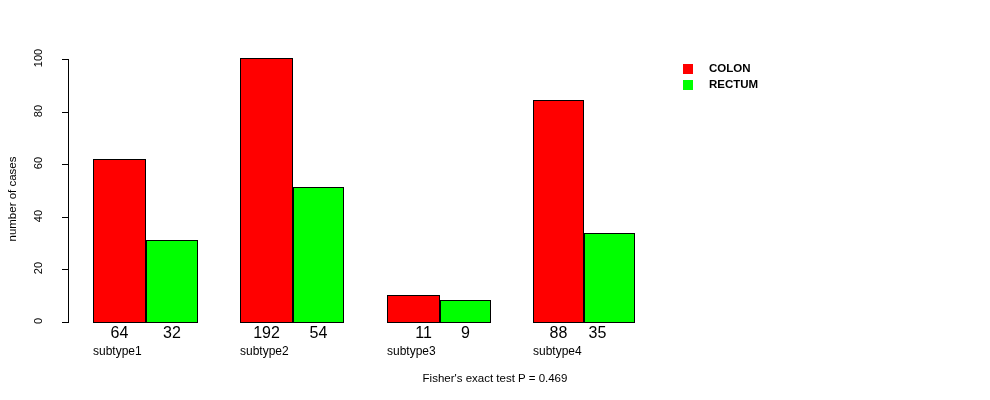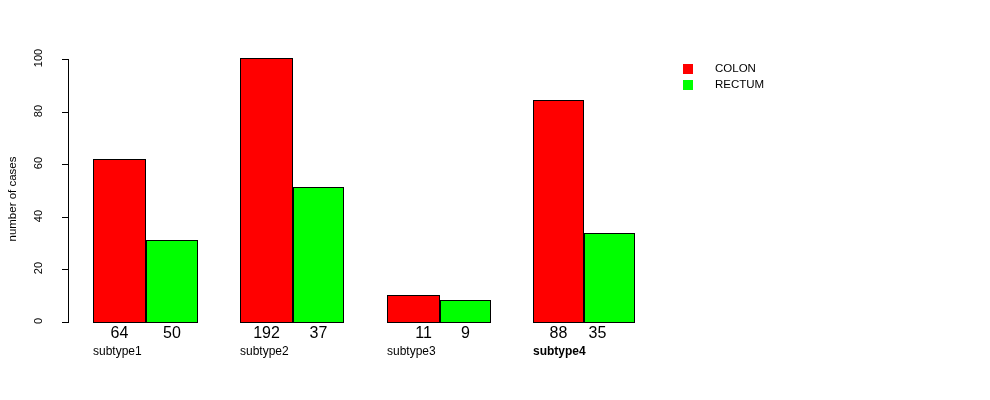--- a/index.html
+++ b/index.html
@@ -104,24 +104,25 @@
     position: absolute;
     left: 0;
     top: 2px;
     width: 10px;
     height: 10px;
   }
   .legend-swatch.colon  { background: #FF0000; }
   .legend-swatch.rectum { background: #00FF00; }
   .legend-text {
     position: absolute;
-    left: 32px;
+    left: 26px;
     top: 0;
     font-size: 11.5px;
     white-space: nowrap;
+    font-weight: bold;
   }
 
   
   #footer-caption {
     left: 0;
     top: 372px;
     width: 990px;
     text-align: center;
     font-size: 11.5px;
   }
@@ -158,46 +159,47 @@
   </div>
   <div class="abs y-tick-label-wrap" style="top:52px;">
     <div class="abs y-tick-label">100</div>
   </div>
 
   <div class="abs" id="y-axis-title">number of cases</div>
 
   <div class="abs bar colon" style="left:93px;  top:159px; width:53px; height:164px;"></div>
   <div class="abs bar rectum" style="left:146px; top:240px; width:52px; height:83px;"></div>
   <div class="abs count-label" style="left:93px;  width:53px;">64</div>
-  <div class="abs count-label" style="left:146px; width:52px;">50</div>
+  <div class="abs count-label" style="left:146px; width:52px;">32</div>
   <div class="abs group-label" style="left:93px;  width:105px;">subtype1</div>
 
   <div class="abs bar colon" style="left:240px; top:58px;  width:53px; height:265px;"></div>
   <div class="abs bar rectum" style="left:293px; top:187px; width:51px; height:136px;"></div>
   <div class="abs count-label" style="left:240px; width:53px;">192</div>
-  <div class="abs count-label" style="left:293px; width:51px;">37</div>
+  <div class="abs count-label" style="left:293px; width:51px;">54</div>
   <div class="abs group-label" style="left:240px; width:104px;">subtype2</div>
 
   <div class="abs bar colon" style="left:387px; top:295px; width:53px; height:28px;"></div>
   <div class="abs bar rectum" style="left:440px; top:300px; width:51px; height:23px;"></div>
   <div class="abs count-label" style="left:397px; width:53px;">11</div>
   <div class="abs count-label" style="left:440px; width:51px;">9</div>
   <div class="abs group-label" style="left:387px; width:104px;">subtype3</div>
 
   <div class="abs bar colon" style="left:533px; top:100px; width:51px; height:223px;"></div>
   <div class="abs bar rectum" style="left:584px; top:233px; width:51px; height:90px;"></div>
   <div class="abs count-label" style="left:533px; width:51px;">88</div>
   <div class="abs count-label" style="left:572px; width:51px;">35</div>
-  <div class="abs group-label" style="left:533px; width:102px;font-weight:bold;">subtype4</div>
+  <div class="abs group-label" style="left:533px; width:102px;">subtype4</div>
 
   <div class="abs" id="legend">
     <div class="legend-row">
       <span class="legend-swatch colon"></span>
       <span class="legend-text">COLON</span>
     </div>
     <div class="legend-row">
       <span class="legend-swatch rectum"></span>
       <span class="legend-text">RECTUM</span>
     </div>
   </div>
 
+  <div class="abs" id="footer-caption">Fisher's exact test P = 0.469</div>
 
 </div>
 
 </body></html>

